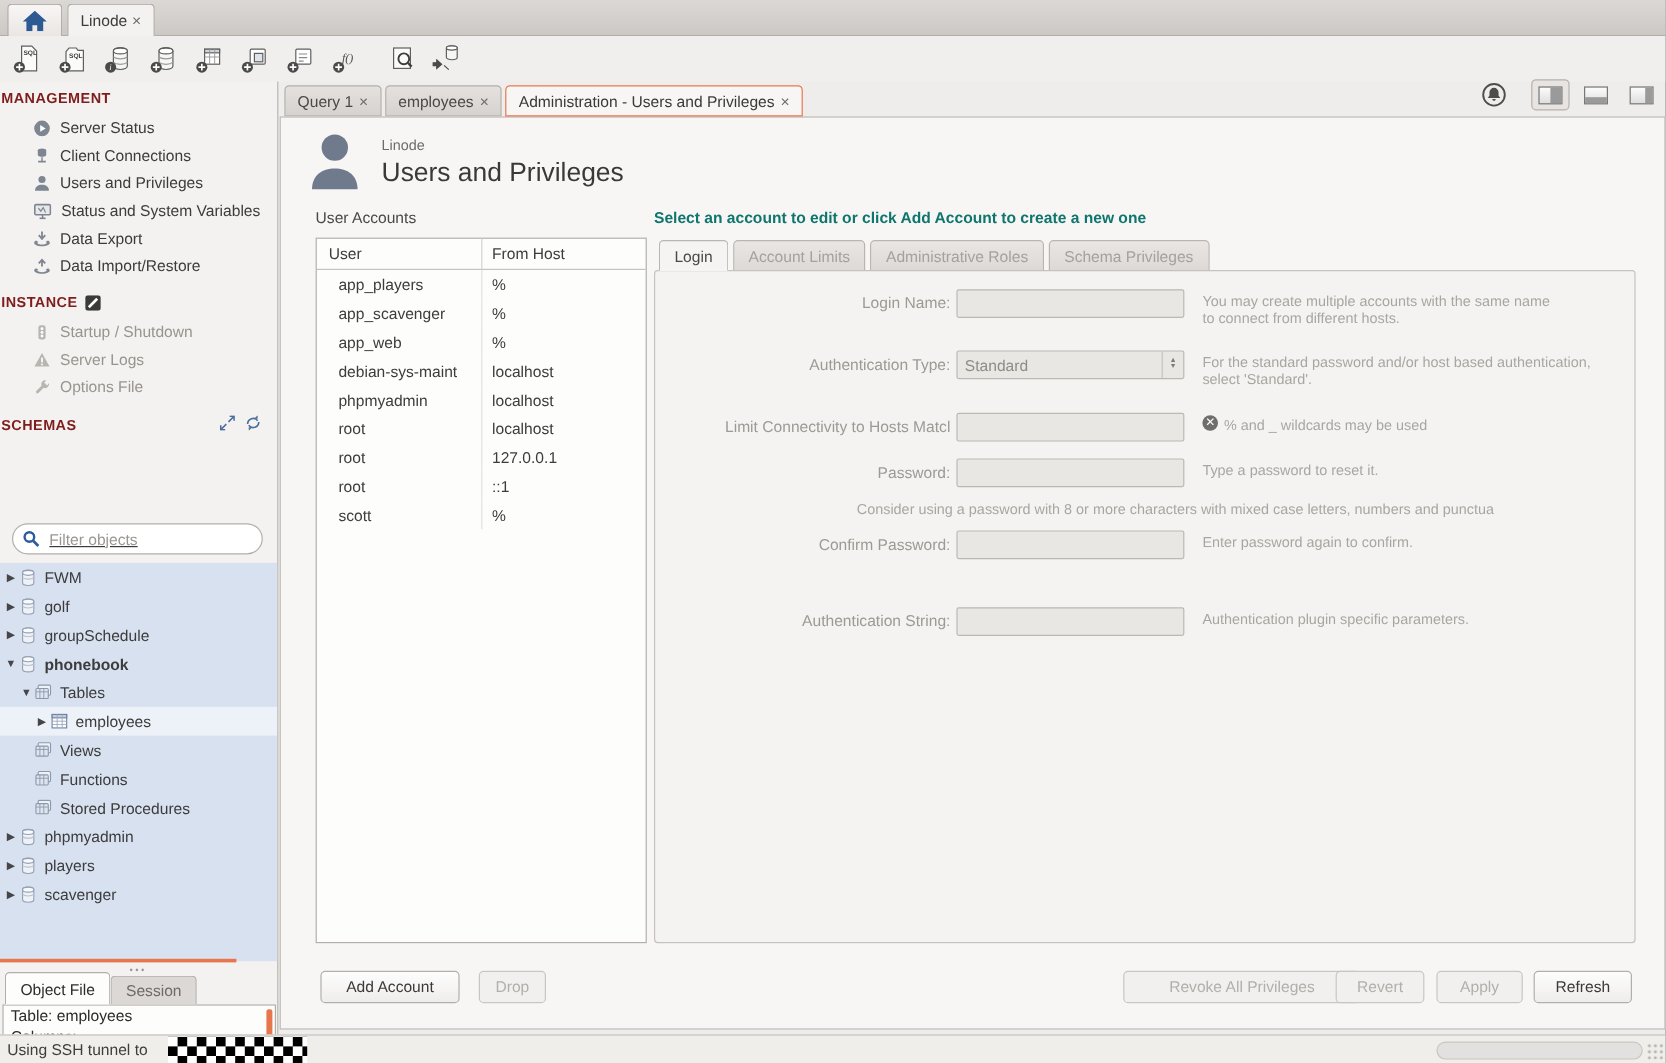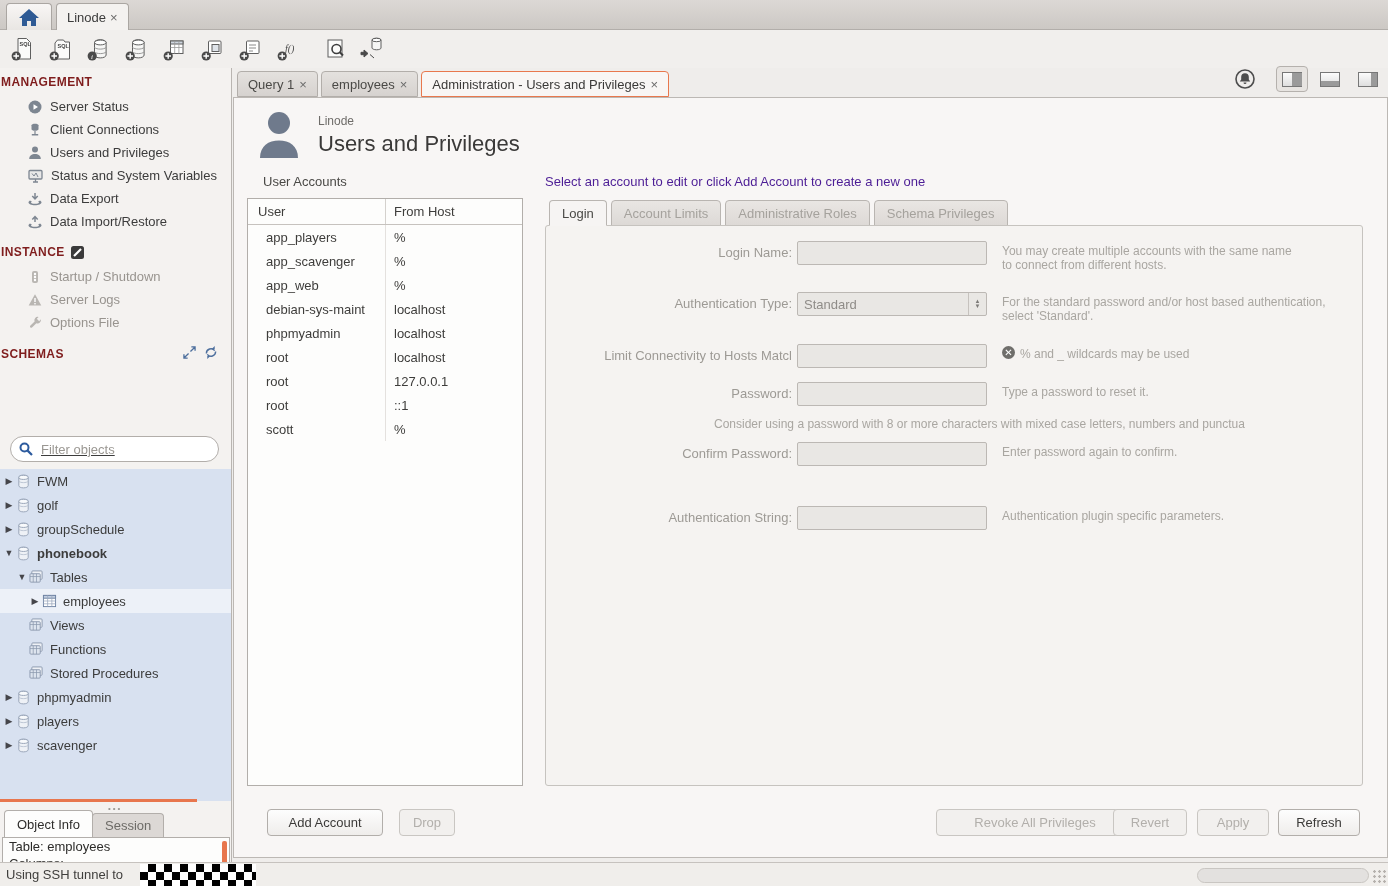--- a/index.html
+++ b/index.html
@@ -65,28 +65,28 @@
   .mtabs{position:absolute;left:237px;top:71px;height:27px;display:flex;gap:3px;}
   .mtab{height:26px;padding:0 10px;display:flex;align-items:center;gap:5px;background:linear-gradient(#e4e1de,#d6d2cf);
         border:1px solid #b2aeaa;border-radius:4px 4px 0 0;color:#4a4946;}
   .mtab.active{background:#f8f6f5;border:1px solid #e8784e;color:#3a3938;position:relative;z-index:3;}
   
   .content{position:absolute;left:233px;top:97px;width:1155px;height:761px;background:#f8f6f5;border:1px solid #bcb8b4;}
   .bigperson{position:absolute;left:24px;top:12px;}
   .conn-name{position:absolute;left:84px;top:16px;font-size:12px;color:#6e6c69;}
   .page-title{position:absolute;left:84px;top:33px;font-size:22px;color:#3a3938;}
   .ua-label{position:absolute;left:29px;top:76px;color:#4a4946;}
-  .ua-table{position:absolute;left:13px;top:100px;width:276px;height:588px;background:#fdfdfc;border:1px solid #b2aeaa;}
+  .ua-table{position:absolute;left:29px;top:100px;width:276px;height:588px;background:#fdfdfc;border:1px solid #b2aeaa;}
   .ua-head{display:flex;height:26px;border-bottom:1px solid #c6c2be;align-items:center;color:#3e3d3b;}
   .ua-head .c1{width:138px;padding-left:10px;border-right:1px solid #d4d1cd;height:100%;display:flex;align-items:center;}
   .ua-head .c2{padding-left:8px;}
   .ua-row{display:flex;height:24px;align-items:center;color:#3e3d3b;}
   .ua-row .c1{width:138px;padding-left:18px;border-right:1px solid #e4e1de;height:100%;display:flex;align-items:center;}
   .ua-row .c2{padding-left:8px;}
-  .prompt{position:absolute;left:311px;top:76px;font-weight:normal;color:#4c1d95;}
+  .prompt{position:absolute;left:311px;top:76px;font-weight:bold;color:#0f766e;}
   .etabs{position:absolute;left:315px;top:102px;display:flex;gap:4px;}
   .etab{height:26px;padding:0 12px;display:flex;align-items:center;border:1px solid #b9b5b1;border-radius:4px 4px 0 0;
         background:linear-gradient(#e9e6e3,#ddd9d6);color:#a5a29d;}
   .etab.active{background:#f6f4f3;color:#4a4946;border-bottom-color:#f6f4f3;position:relative;z-index:2;}
   .form-panel{position:absolute;left:311px;top:127px;width:818px;height:561px;background:#f5f3f1;border:1px solid #c6c3bf;border-radius:3px;}
   .frow{position:absolute;left:0;width:100%;height:26px;}
   .frow .flabel{position:absolute;left:16px;width:230px;text-align:right;color:#9d9a95;white-space:nowrap;overflow:hidden;top:4px;}
   .frow .fctrl{position:absolute;left:251px;top:0;width:190px;height:24px;background:#e9e7e4;border:1px solid #bcb8b4;border-radius:2px;}
   .frow .fctrl input{width:100%;height:100%;border:none;background:transparent;font:inherit;padding:0 5px;color:#6b6a67;}
   .fselect{display:flex;align-items:center;color:#8f8c88;padding-left:6px;position:relative;}
@@ -491,21 +491,21 @@
             </svg>
           </div>
           <span>scavenger</span>
         </div>
       </div>
 
     <div class="divider-orange"></div>
     <div class="grip-dots">•••</div>
 
     <div class="oi-tabs" id="oi-tabs">
-        <div class="oi-tab active" style="left: 4px;">Object Info</div>
+        <div class="oi-tab active" style="left: 4px;">Object File</div>
         <div class="oi-tab inactive" style="left: 92px;">Session</div>
       </div>
     <div class="oi-panel">
       <div id="oi-lines">
           <div class="oi-line">Table: employees</div>
           <div class="oi-line">Columns:</div>
           <div class="oi-line">ID    int(11) AI PK</div>
         </div>
       <div class="oi-scroll"></div>
     </div>

